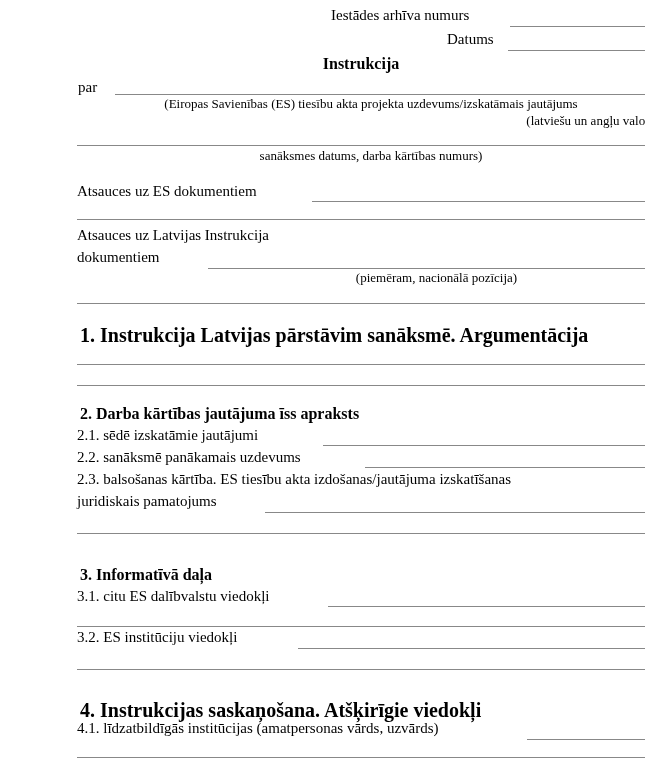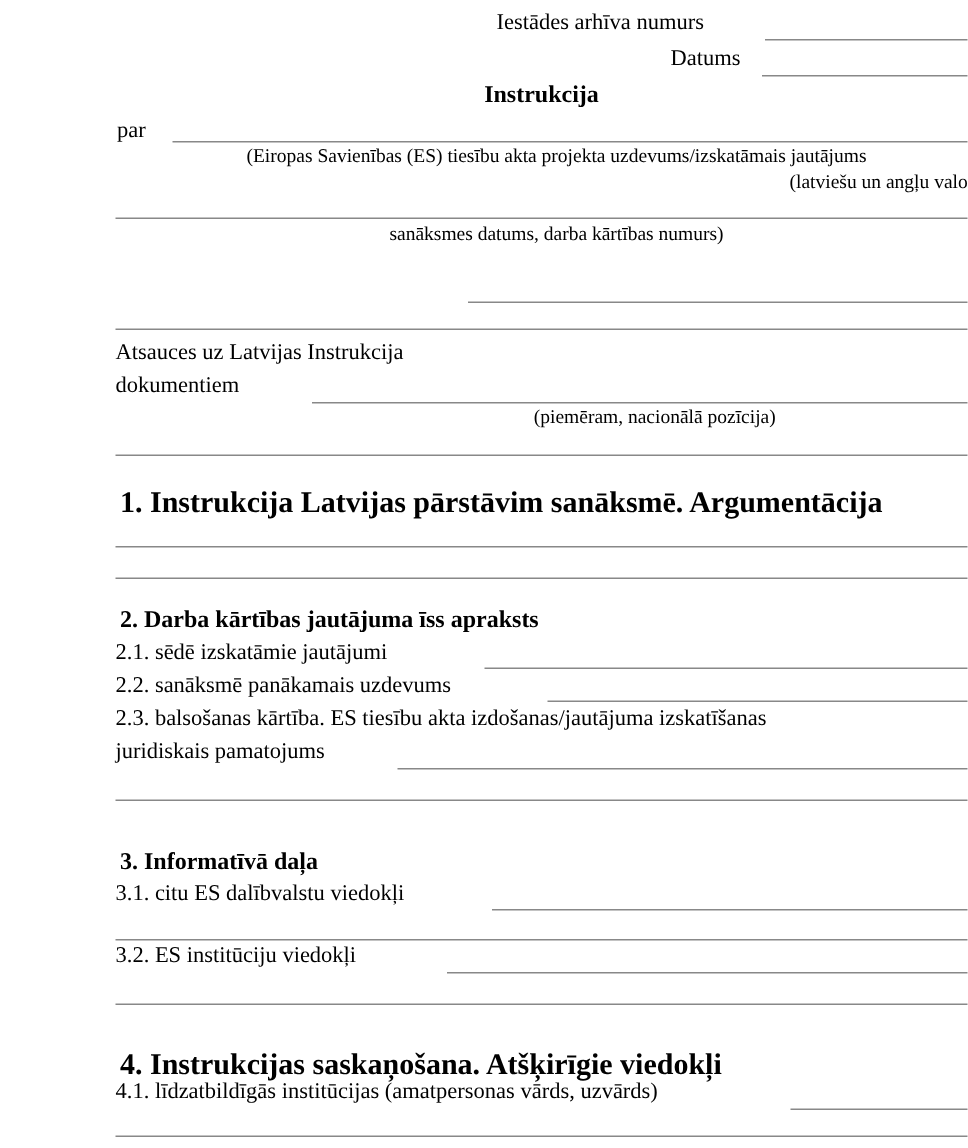--- a/index.html
+++ b/index.html
@@ -59,20 +59,21 @@
 
   <div class="t" style="left:38px; top:80px;">par</div>
   <div class="rule" style="left:75px; top:94px; width:550px;"></div>
 
   <div class="t small" style="left:37px; top:97px; width:588px; text-align:center;">(Eiropas Savienības (ES) tiesību akta projekta uzdevums/izskatāmais jautājums</div>
   <div class="t small" style="left:37px; top:114px; width:588px; text-align:right;">(latviešu un angļu valodā),</div>
 
   <div class="rule" style="left:37px; top:145px; width:588px;"></div>
   <div class="t small" style="left:37px; top:149px; width:588px; text-align:center;">sanāksmes datums, darba kārtības numurs)</div>
 
+  <div class="t" style="left:37px; top:184px;">Atsauces uz ES  dokumentiem</div>
   <div class="rule" style="left:272px; top:201px; width:353px;"></div>
   <div class="rule" style="left:37px; top:219px; width:588px;"></div>
 
   <div class="t" style="left:37px; top:228px;">Atsauces uz Latvijas Instrukcija</div>
   <div class="t" style="left:37px; top:250px;">dokumentiem</div>
   <div class="rule" style="left:168px; top:268px; width:457px;"></div>
   <div class="t small" style="left:168px; top:271px; width:457px; text-align:center;">(piemēram, nacionālā pozīcija)</div>
 
   <div class="rule" style="left:37px; top:303px; width:588px;"></div>
 

